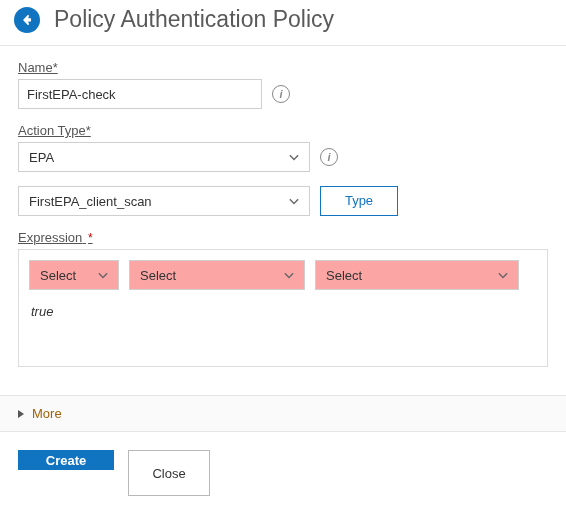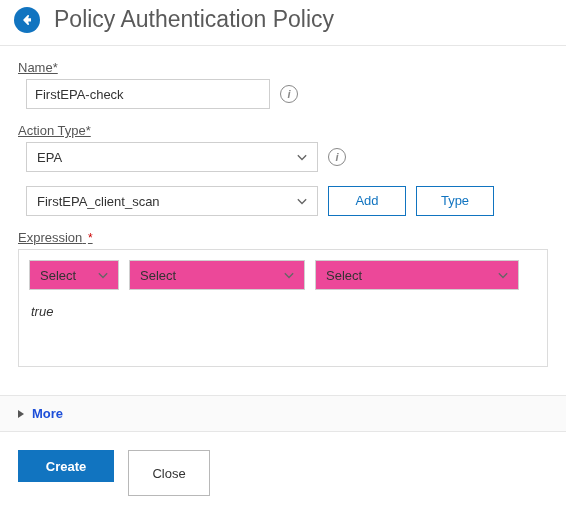--- a/index.html
+++ b/index.html
@@ -9,45 +9,45 @@
   .back-btn svg { fill: #fff; }
   .title { font-size: 23px; font-weight: 400; color: #5a5a5a; }
   .divider { border-top: 1px solid #e6e6e6; margin: 4px 0 14px 0; }
   .form { padding: 0 18px; }
   .row { margin-bottom: 14px; }
   .label { font-size: 13px; color: #555; margin-bottom: 4px; text-decoration: underline; }
   .req-star { color: #c00; margin-left: 2px; font-size: 12px; }
   .control-line { display: flex; align-items: center; gap: 10px; }
   .text-input, .select-input {
     height: 30px; border: 1px solid #cfcfcf; background: #fff; font-size: 13px; color: #333;
-    padding: 0 8px; outline: none; margin-left: 8px;
+    padding: 0 8px; outline: none;
   }
   .text-input { width: 244px; }
   .select-input { width: 292px; text-align: left; display: flex; align-items: center; justify-content: space-between; padding: 0 10px; cursor: pointer; }
   .select-text { color: #333; font-size: 13px; }
   .chev { width: 10px; height: 10px; }
   .chev polyline { stroke: #666; stroke-width: 1.6; fill: none; }
   .info-icon { width: 18px; height: 18px; border: 1.5px solid #888; border-radius: 50%; display: flex; align-items: center; justify-content: center; color: #888; font-size: 11px; font-weight: 600; font-style: italic; cursor: default; }
   .btn-outline {
     height: 30px; min-width: 78px; border: 1px solid #1174c0; background: #fff; color: #1174c0;
     font-size: 13px; text-align: center; line-height: 28px; cursor: pointer; padding: 0 14px;
   }
   .expr-box { border: 1px solid #dcdcdc; padding: 10px; }
   .expr-selects { display: flex; gap: 10px; margin-bottom: 10px; }
-  .sel-frame { border: 1px solid #cfcfcf; height: 30px; display: flex; align-items: center; justify-content: space-between; padding: 0 10px; background: #ec4899; cursor: pointer; }
+  .sel-frame { border: 1px solid #cfcfcf; height: 30px; display: flex; align-items: center; justify-content: space-between; padding: 0 10px; background: #fca5a5; cursor: pointer; }
   .sel-frame .sel-text { font-size: 13px; color: #333; }
   .sel1 { width: 90px; }
   .sel2 { width: 176px; }
   .sel3 { width: 204px; }
   .expr-textarea { width: 100%; border: none; resize: none; height: 52px; font-size: 13px; color: #333; outline: none; padding: 4px 2px; font-family: inherit; font-style: italic; }
   .more-bar { border-top: 1px solid #e6e6e6; border-bottom: 1px solid #e6e6e6; padding: 10px 18px; display: flex; align-items: center; gap: 8px; background: #fafafa; cursor: pointer; margin-top: 28px; }
   .more-bar .caret { width: 0; height: 0; border-top: 4px solid transparent; border-bottom: 4px solid transparent; border-left: 6px solid #555; }
-  .more-text { font-size: 13px; color: #1d4ed8; font-weight: 700; }
+  .more-text { font-size: 13px; color: #a16207; font-weight: 400; }
   .footer { padding: 18px; display: flex; gap: 14px; }
-  .btn-primary { height: 32px; min-width: 96px; background: #1174c0; color: #fff; border: none; font-size: 13px; cursor: pointer; font-weight: 600; }
+  .btn-primary { height: 20px; min-width: 96px; background: #1174c0; color: #fff; border: none; font-size: 13px; cursor: pointer; font-weight: 600; }
   .btn-secondary { height: 46px; min-width: 82px; background: #fff; color: #333; border: 1px solid #b8b8b8; font-size: 13px; cursor: pointer; }
 </style>
 </head>
 <body>
 
 <div class="header">
   <div class="back-btn">
     <svg width="14" height="14" viewBox="0 0 24 24">
         <path d="M15 4l-8 8 8 8v-5h5v-6h-5z" fill="#fff" transform="scale(0.9) translate(1,1)"></path>
         <path d="M14 5l-7 7 7 7" stroke="#fff" stroke-width="3" fill="none" stroke-linecap="round" stroke-linejoin="round"></path>
@@ -81,21 +81,20 @@
   </div>
 
   <div class="row">
     <div class="control-line">
       <div class="select-input">
         <span class="select-text">FirstEPA_client_scan</span>
         <svg class="chev" viewBox="0 0 12 12">
             <polyline points="1,4 6,9 11,4"></polyline>
           </svg>
       </div>
-      <div class="btn-outline">Add</div>
       <div class="btn-outline">Type</div>
     </div>
   </div>
 
   <div class="row">
     <div class="label">
       <span>Expression</span>
       <span class="req-star">*</span>
     </div>
     <div class="expr-box">

